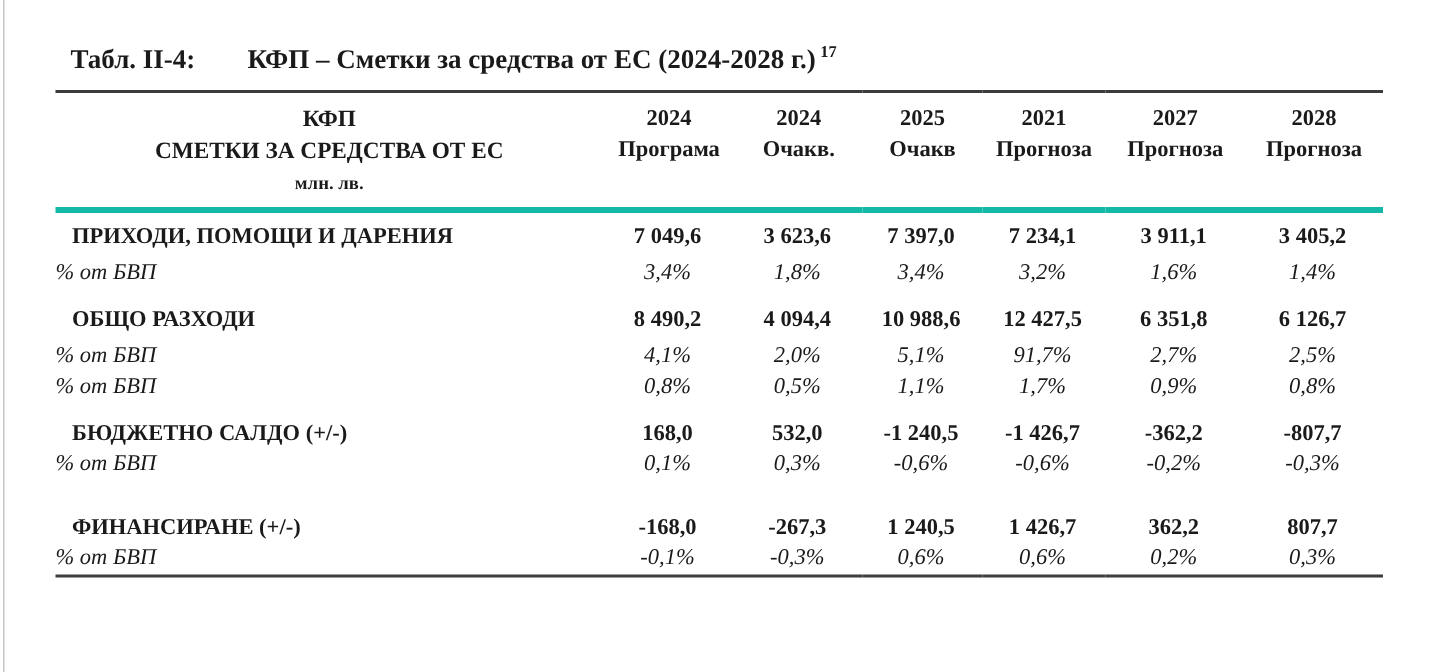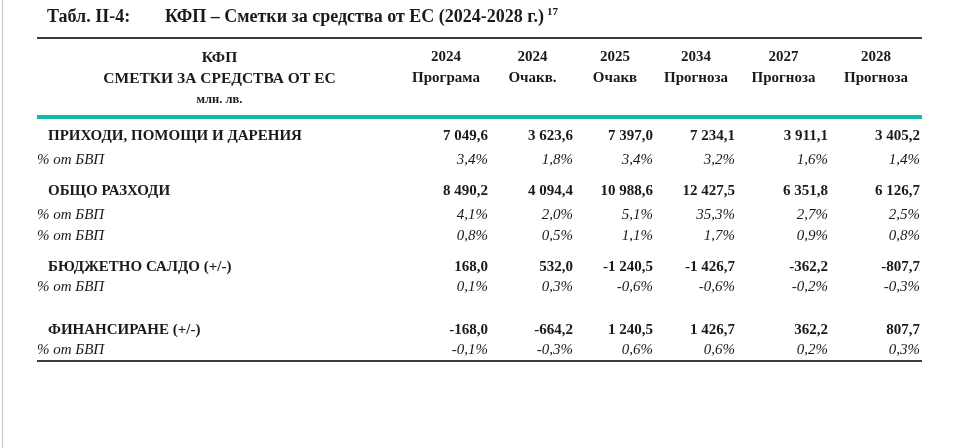--- a/index.html
+++ b/index.html
@@ -3,21 +3,21 @@
 <meta charset="utf-8">
 <style>
   * { margin: 0; padding: 0; box-sizing: border-box; }
   html, body {
     width: 960px; height: 448px;
     background: #ffffff;
     font-family: "Liberation Serif", "DejaVu Serif", serif;
     color: #1a1a1a;
     overflow: hidden;
   }
-  .page { position: relative; width: 800px; height: 448px; padding-top: 0; }
+  .page { position: relative; width: 800px; height: 448px; padding-top: 24px; }
   .edge-line {
     position: absolute; left: 2px; top: 0; width: 1px; height: 448px;
     background: #c6c6c6;
   }
   .caption {
     margin-left: 47px; margin-bottom: 10px;
     font-size: 18px; font-weight: bold; line-height: 22px;
     white-space: nowrap;
   }
   .caption .prefix { display: inline-block; width: 118px; }
@@ -45,21 +45,21 @@
   .col-h .type { line-height: 21px; }
 
   tbody td {
     font-size: 15px; line-height: 19px;
     white-space: nowrap; vertical-align: middle;
   }
   td.row-label {
     font-weight: bold; text-align: left;
     padding-left: 11px; white-space: normal;
   }
-  td.num { font-weight: bold; text-align: right; padding-right: 2px; }
+  td.num { font-weight: bold; text-align: center; padding-right: 2px; }
   tr.pct-row td { font-weight: normal; font-style: italic; }
   td.pct-label { text-align: left; padding-right: 2px; }
 
   tbody.g0 tr.value-row td { padding-top: 7px; font-family: Liberation Serif, serif; }
   tbody.g1 tr.value-row td, tbody.g2 tr.value-row td, tbody.g3 tr.value-row td { padding-top: 12px; }
   tbody.g4 tr.value-row td { padding-top: 24px; }
   tbody.g0 tr.pct-row td, tbody.g1 tr.pct-row td { padding-top: 5px; }
   tbody.g2 tr.pct-row td { padding-top: 2px; }
   tbody.g3 tr.pct-row td, tbody.g4 tr.pct-row td { padding-top: 1px; }
   tbody.g4 tr.pct-row td { border-bottom: 2px solid #3c3c3c; padding-bottom: 1px; }
@@ -98,21 +98,21 @@
           </th>
           <th class="col-h">
             <div class="year">2024</div>
             <div class="type">Очакв.</div>
           </th>
           <th class="col-h">
             <div class="year">2025</div>
             <div class="type">Очакв</div>
           </th>
           <th class="col-h">
-            <div class="year">2034</div>
+            <div class="year">2021</div>
             <div class="type">Прогноза</div>
           </th>
           <th class="col-h">
             <div class="year">2027</div>
             <div class="type">Прогноза</div>
           </th>
           <th class="col-h">
             <div class="year">2028</div>
             <div class="type">Прогноза</div>
           </th>
@@ -147,21 +147,21 @@
           <td class="num">10 988,6</td>
           <td class="num">12 427,5</td>
           <td class="num">6 351,8</td>
           <td class="num">6 126,7</td>
         </tr>
         <tr class="pct-row">
           <td class="pct-label">% от БВП</td>
           <td class="num pct">4,1%</td>
           <td class="num pct">2,0%</td>
           <td class="num pct">5,1%</td>
-          <td class="num pct">35,3%</td>
+          <td class="num pct">91,7%</td>
           <td class="num pct">2,7%</td>
           <td class="num pct">2,5%</td>
         </tr>
       </tbody>
       <tbody class="group g2">
         <tr class="pct-row">
           <td class="pct-label">% от БВП</td>
           <td class="num pct">0,8%</td>
           <td class="num pct">0,5%</td>
           <td class="num pct">1,1%</td>
@@ -187,21 +187,21 @@
           <td class="num pct">-0,6%</td>
           <td class="num pct">-0,6%</td>
           <td class="num pct">-0,2%</td>
           <td class="num pct">-0,3%</td>
         </tr>
       </tbody>
       <tbody class="group g4">
         <tr class="value-row">
           <td class="row-label">ФИНАНСИРАНЕ (+/-)</td>
           <td class="num">-168,0</td>
-          <td class="num">-664,2</td>
+          <td class="num">-267,3</td>
           <td class="num">1 240,5</td>
           <td class="num">1 426,7</td>
           <td class="num">362,2</td>
           <td class="num">807,7</td>
         </tr>
         <tr class="pct-row">
           <td class="pct-label">% от БВП</td>
           <td class="num pct">-0,1%</td>
           <td class="num pct">-0,3%</td>
           <td class="num pct">0,6%</td>

